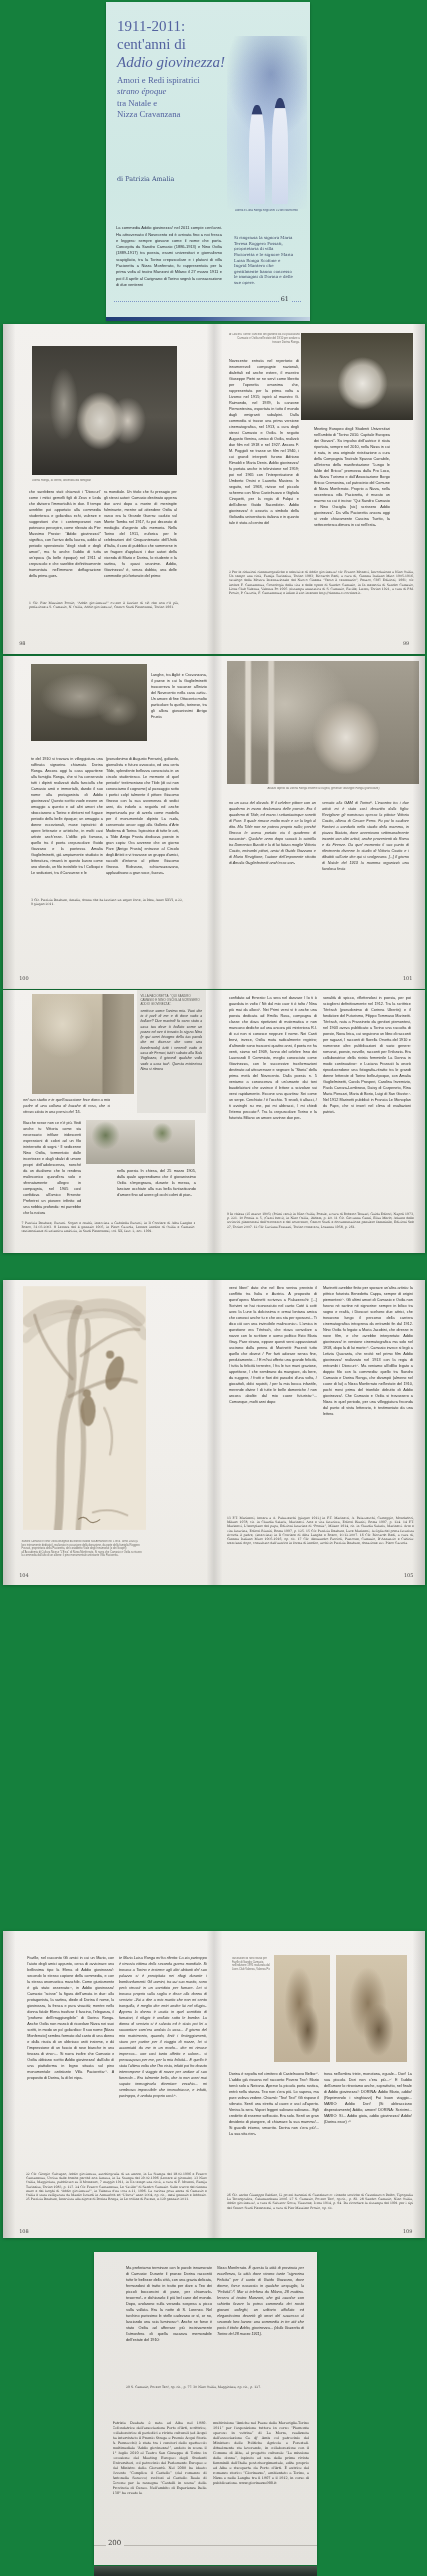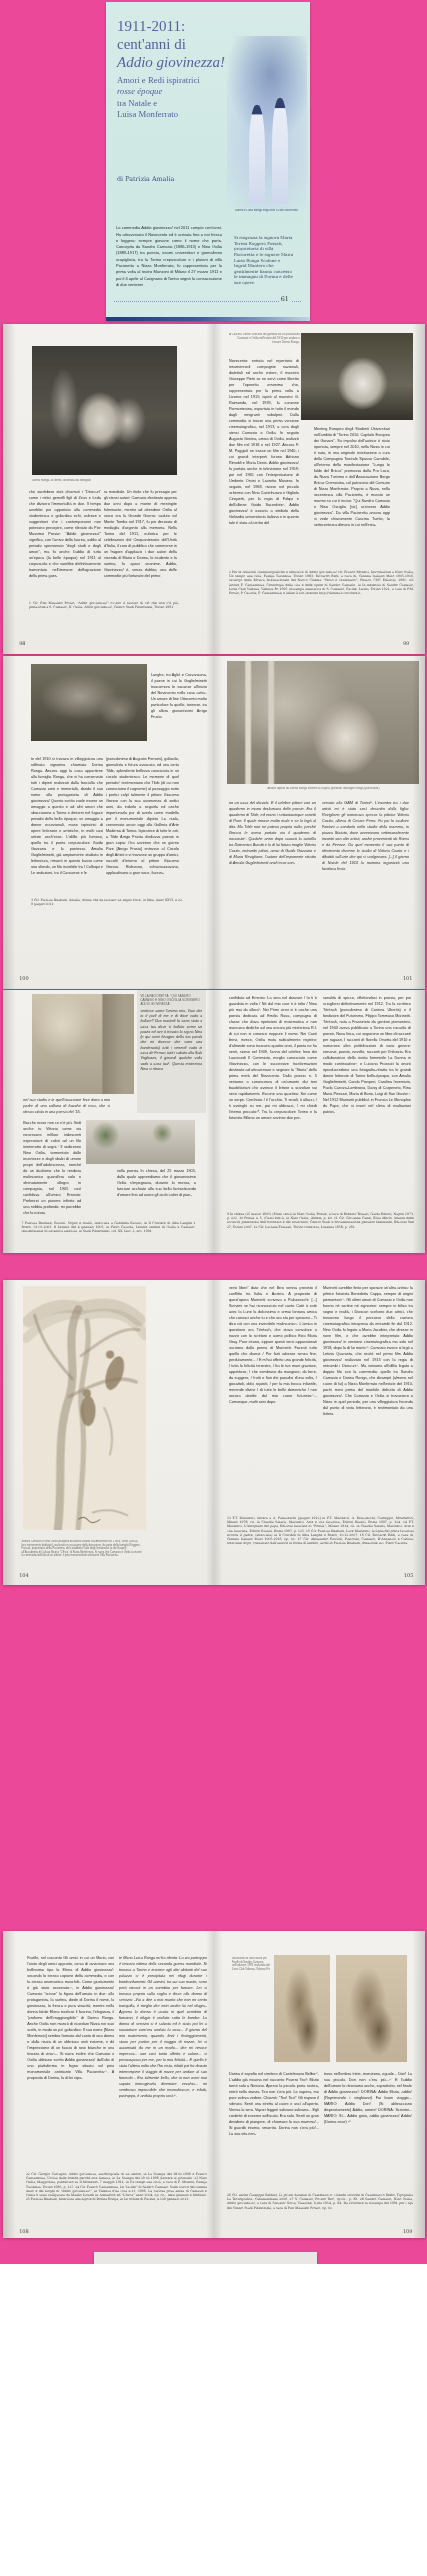--- a/index.html
+++ b/index.html
@@ -1,16 +1,16 @@
 <!DOCTYPE html>
 <html style="font-size:9.3px"><head>
 <meta charset="utf-8">
 <style>
   html,body{margin:0;padding:0;background:#ffffff;}
-  #canvas{position:relative;width:428px;height:2264px;background:#ec4899;overflow:hidden;
+  #canvas{position:relative;width:428px;height:2576px;background:#15803d;overflow:hidden;
           font-family:"Liberation Sans",sans-serif;text-decoration:underline;}
   
   .spread{position:absolute;left:2.9px;width:422px;background:linear-gradient(180deg,#f3f1ee 0%,#f0eeea 60%,#eceae5 100%);
           box-shadow:0 1.2px 3.5px rgba(0,0,0,.35);}
   .shade{position:absolute;inset:0;pointer-events:none;
          background:linear-gradient(90deg,rgba(0,0,0,.16) 0%,rgba(0,0,0,0) 3%,rgba(0,0,0,0) 48.2%,rgba(0,0,0,.11) 50%,rgba(0,0,0,0) 52%,rgba(0,0,0,0) 97%,rgba(0,0,0,.16) 100%);}
   .t{position:absolute;font:3.8px/6px "Liberation Sans",sans-serif;color:#2f2e2b;text-align:justify;overflow:hidden;}
   .it{font-style:italic;}
   .fn{position:absolute;font:3.1px/4.2px "DejaVu Serif",serif;color:#3c3b38;text-align:justify;overflow:hidden;}
   .cap{position:absolute;font:2.8px/3.8px "Liberation Sans",sans-serif;color:#6f6c66;overflow:hidden;}
@@ -71,23 +71,23 @@
 </head>
 <body>
 
 <div id="canvas">
 
   <section id="cover">
     <div class="ttl big" style="top:16.3px;">1911-2011:</div>
     <div class="ttl big" style="top:35px;">cent'anni di</div>
     <div class="ttl big it" style="top:53px;text-align:right;">Addio  giovinezza!</div>
     <div class="ttl sub" style="top:74px;">Amori e Redi ispiratrici</div>
-    <div class="ttl sub it" style="top:85px;">rosse époque</div>
+    <div class="ttl sub it" style="top:85px;">strano époque</div>
     <div class="ttl sub" style="top:97px;">tra Natale e</div>
-    <div class="ttl sub" style="top:108px;">Luisa Monferrato</div>
+    <div class="ttl sub" style="top:108px;">Nizza Cravanzana</div>
 
     <div class="cphoto">
       <div class="fig" style="left:22px;top:69px;height:99px;"></div>
       <div class="fig" style="left:45px;top:62px;height:106px;"></div>
     </div>
     <div class="cap" style="left:129px;top:207px;width:63px;color:#3d4a72;">Dorina e Luisa Ronga negli anni '10 del Novecento</div>
 
     <div style="position:absolute;left:11px;top:174px;font:6.4px/7px 'DejaVu Serif',serif;color:#3c4c82;">di Patrizia Amalia</div>
 
     <div class="t" style="left:10px;top:223px;width:106px;height:71px;font-size:4px;line-height:6.3px;color:#2b2b33;">La commedia Addio giovinezza! nel 2011 compie cent'anni. Ha attraversato il Novecento ed è arrivata fino a noi fresca e leggera: sempre giovane come il nome che porta. Concepita da Sandro Camasio (1886-1913) e Nino Oxilia (1889-1917) tra poesia, esami universitari e giornalismo scapigliato, tra la Torino crepuscolare e i platani di villa Pacioretta a Nizza Monferrato, fu rappresentata per la prima volta al teatro Manzoni di Milano il 27 marzo 1911 e poi il 4 aprile al Carignano di Torino segnò la consacrazione di due ventenni</div>

